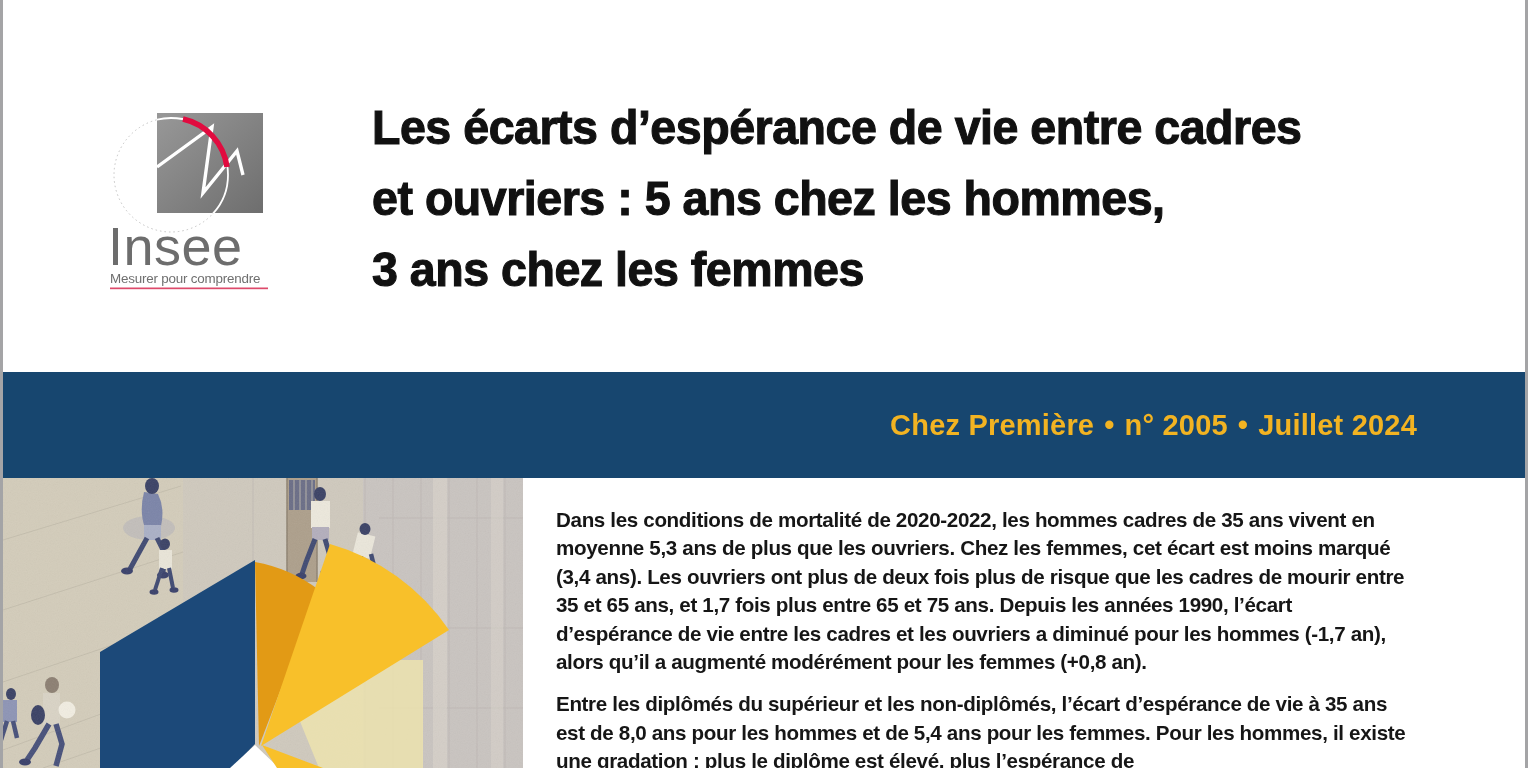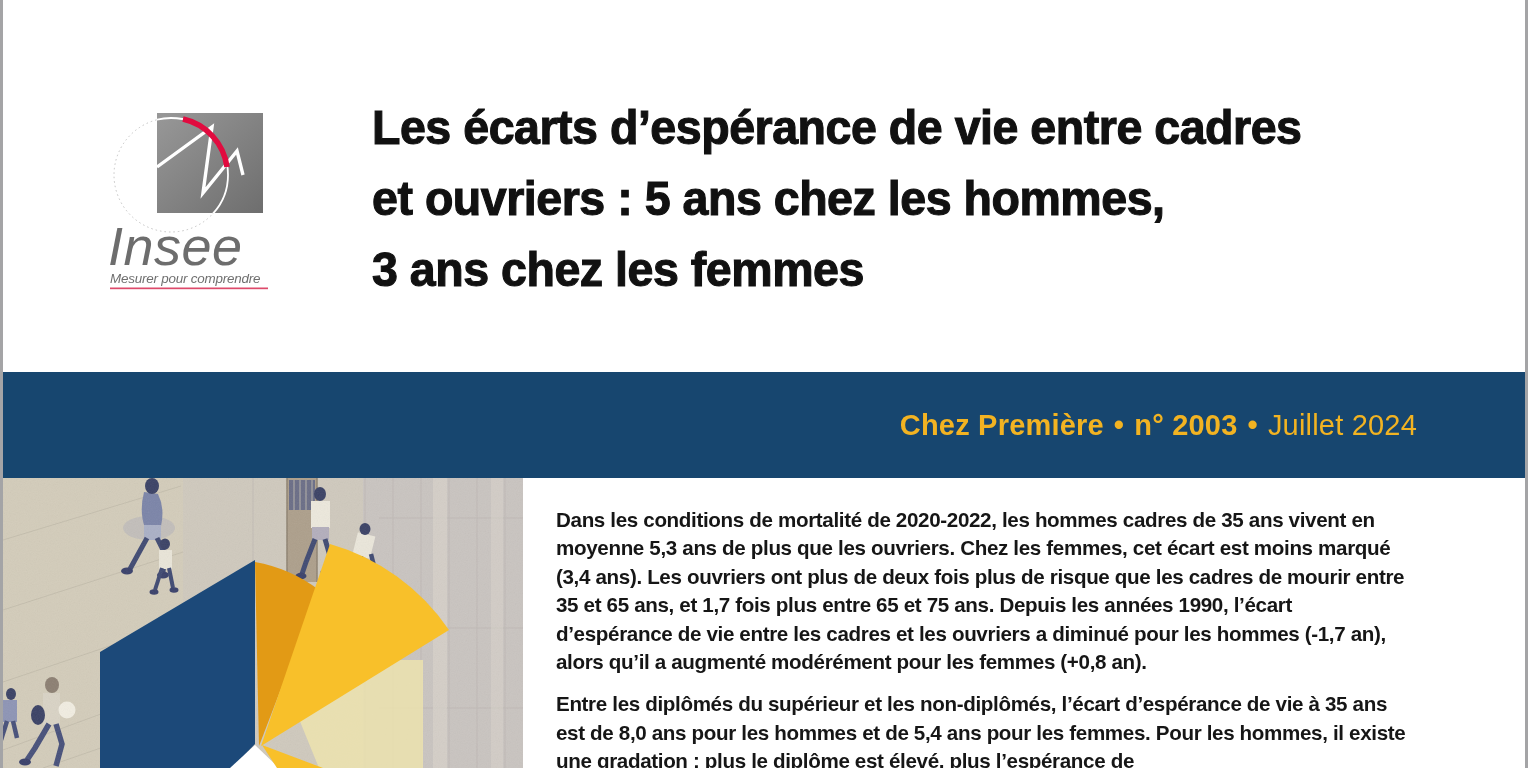--- a/index.html
+++ b/index.html
@@ -6,42 +6,42 @@
   body{
     width:1528px;height:768px;overflow:hidden;background:#ffffff;
     font-family:"Liberation Sans",sans-serif;position:relative;
   }
   .page{position:absolute;inset:0;background:#ffffff;}
   .edge{position:absolute;top:0;bottom:0;width:3px;background:#a4a4a6;}
   .edge.left{left:0;}
   .edge.right{right:0;}
 
   
-  .logo{position:absolute;left:108px;top:103px;width:164px;height:190px;font-style:italic;}
+  .logo{position:absolute;left:108px;top:103px;width:164px;height:190px;}
 
   
   .title{
     position:absolute;left:372px;top:92px;width:1110px;
     font-size:48px;line-height:71px;font-weight:800;color:#111111;
     letter-spacing:-0.5px;-webkit-text-stroke:1.1px #111111;
     transform:scaleX(0.97);transform-origin:left top;margin:0;
   }
   .title span{display:block;white-space:nowrap;}
 
   
   .banner{
     position:absolute;left:3px;right:3px;top:372px;height:106px;
     background:#17466f;display:flex;align-items:center;justify-content:flex-end;
     padding-right:108px;box-sizing:border-box;
   }
   .banner .bannertext{
     color:#f2b322;font-size:29px;font-weight:700;letter-spacing:0.2px;white-space:nowrap;
   }
   .banner .dot{margin:0 10px;font-weight:700;}
-  .banner .date{font-weight:400;}
+  .banner .date{font-weight:700;}
 
   
   .photo{position:absolute;left:3px;top:478px;width:520px;height:290px;}
   .photo svg{display:block;}
 
   
   .abstract{
     position:absolute;left:556px;top:506px;width:862px;
     color:#161616;font-size:20.6px;line-height:28.4px;font-weight:700;
     letter-spacing:-0.35px;
@@ -79,21 +79,21 @@
   </div>
 
   <h1 class="title">
     <span>Les écarts d’espérance de vie entre cadres</span>
     <span>et ouvriers : 5 ans chez les hommes,</span>
     <span>3 ans chez les femmes</span>
   </h1>
 
   <div class="banner">
     <div class="bannertext">
-      <span>Chez Première</span><span class="dot">•</span><span>n° 2003</span><span class="dot">•</span><span class="date">Juillet 2024</span>
+      <span>Chez Première</span><span class="dot">•</span><span>n° 2005</span><span class="dot">•</span><span class="date">Juillet 2024</span>
     </div>
   </div>
 
   <div class="photo">
     <svg width="520" height="290" viewBox="0 0 520 290">
       <defs>
         <filter id="grain" x="0" y="0" width="100%" height="100%">
           <feTurbulence type="fractalNoise" baseFrequency="0.9" numOctaves="2" result="n"></feTurbulence>
           <feColorMatrix in="n" type="saturate" values="0"></feColorMatrix>
           <feComponentTransfer>

